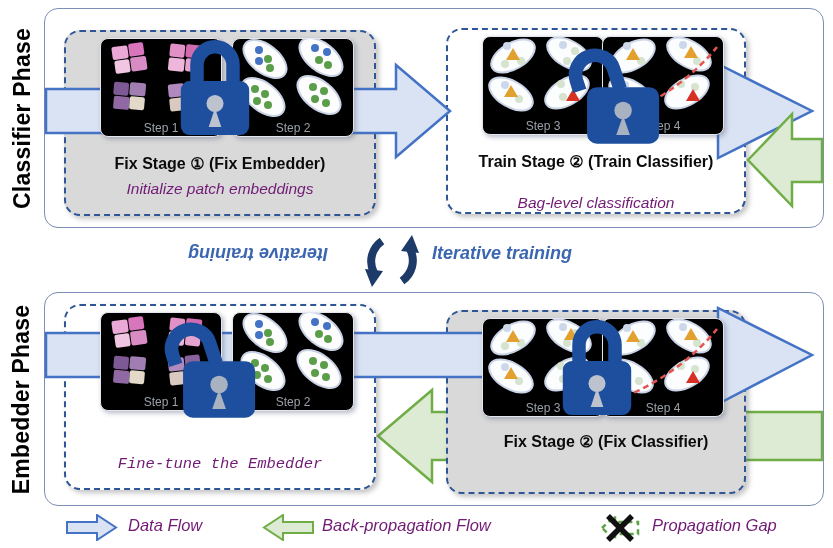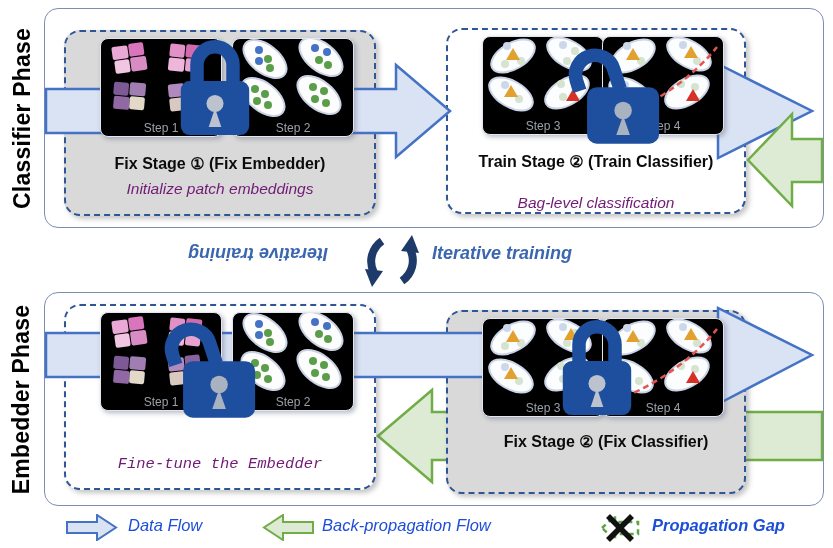--- a/index.html
+++ b/index.html
@@ -36,21 +36,21 @@
   .card .steplabel{position:absolute;left:0;right:0;bottom:1px;text-align:center;font-size:12px;color:#9aa0a8;}
 
   .title{position:absolute;text-align:center;font-weight:bold;font-size:16px;color:#0b0b0b;}
   .subtitle{position:absolute;text-align:center;font-style:italic;font-size:15.5px;color:#701a75;}
 
   
   .iter-text{position:absolute;font-weight:bold;font-style:italic;font-size:18px;color:#3b66b0;white-space:nowrap;}
   .iter-flip{transform:rotate(180deg);}
 
   
-  .legend-label{position:absolute;font-style:italic;font-size:16.5px;color:#1d4ed8;white-space:nowrap;}
+  .legend-label{position:absolute;font-style:italic;font-size:16.5px;color:#701a75;white-space:nowrap;}
 </style>
 </head>
 <body>
 
 <div class="canvas">
 
   <div class="phase-panel panel-top"></div>
   <div class="phase-panel panel-bottom"></div>
 
   <div class="phase-label plabel-top">
@@ -388,15 +388,15 @@
   </div>
   <div class="legend-label" style="left:322px;top:516px;">Back-propagation Flow</div>
 
   <div class="abs" style="left:598px;top:512px;">
     <svg width="44" height="32" viewBox="0 0 44 32">
       <path d="M4,16 L17,4 V10 H40 V22 H17 V28 Z" fill="none" stroke="#5ba345" stroke-width="2.5" stroke-dasharray="5 4"></path>
       <line x1="10" y1="4" x2="34" y2="28" stroke="#111" stroke-width="5.5"></line>
       <line x1="34" y1="4" x2="10" y2="28" stroke="#111" stroke-width="5.5"></line>
     </svg>
   </div>
-  <div class="legend-label" style="left:652px;top:516px;font-weight:bold;">Propagation Gap</div>
+  <div class="legend-label" style="left:652px;top:516px;">Propagation Gap</div>
 
 </div>
 
 </body></html>

